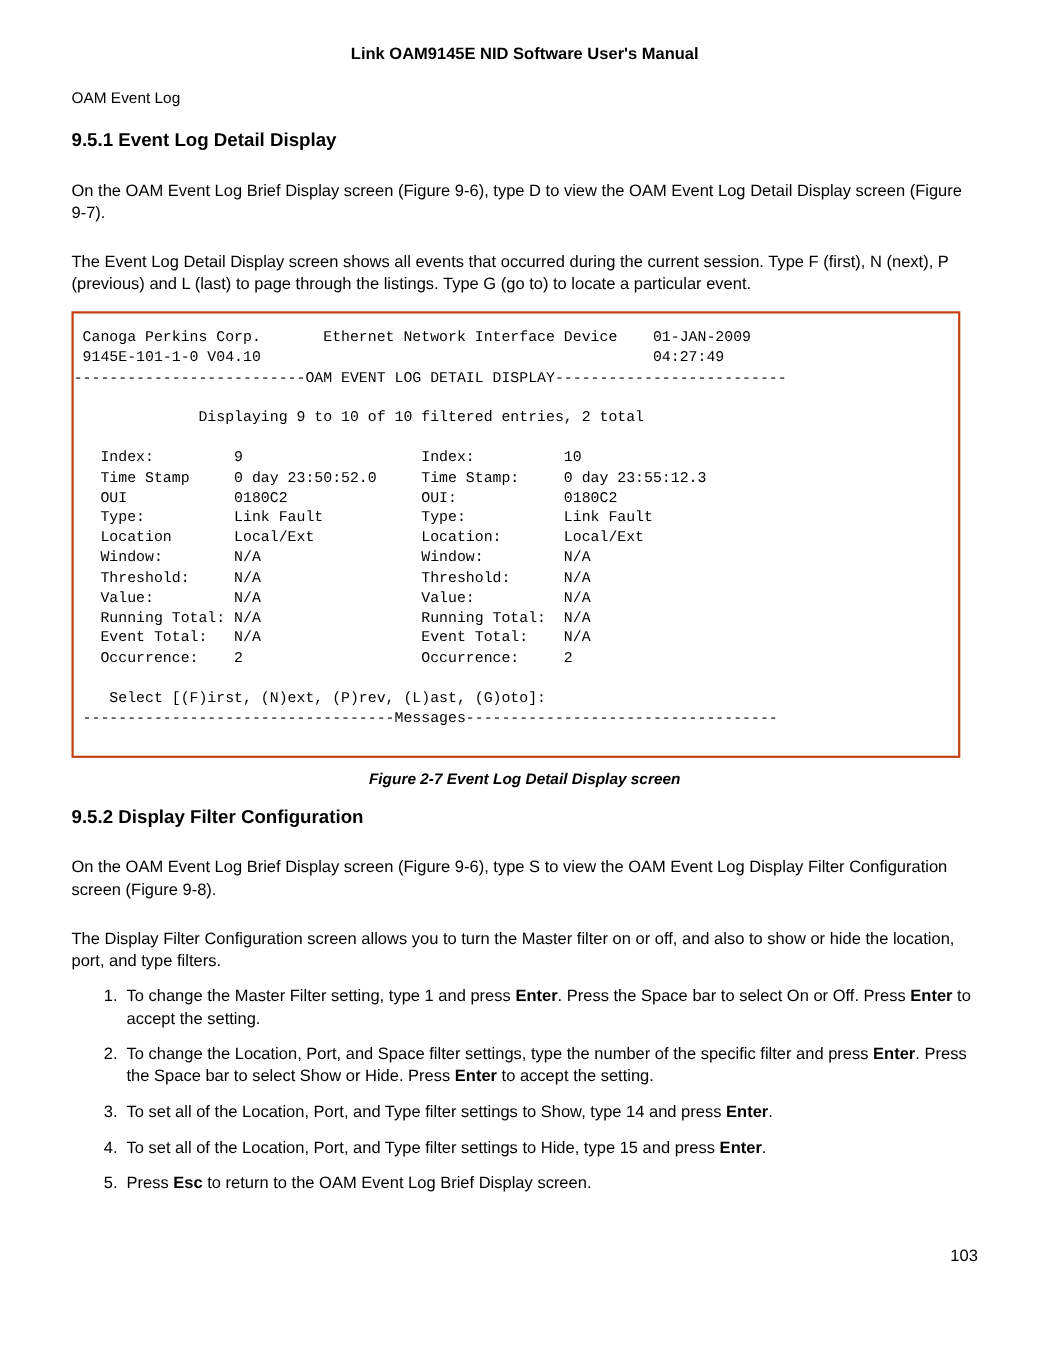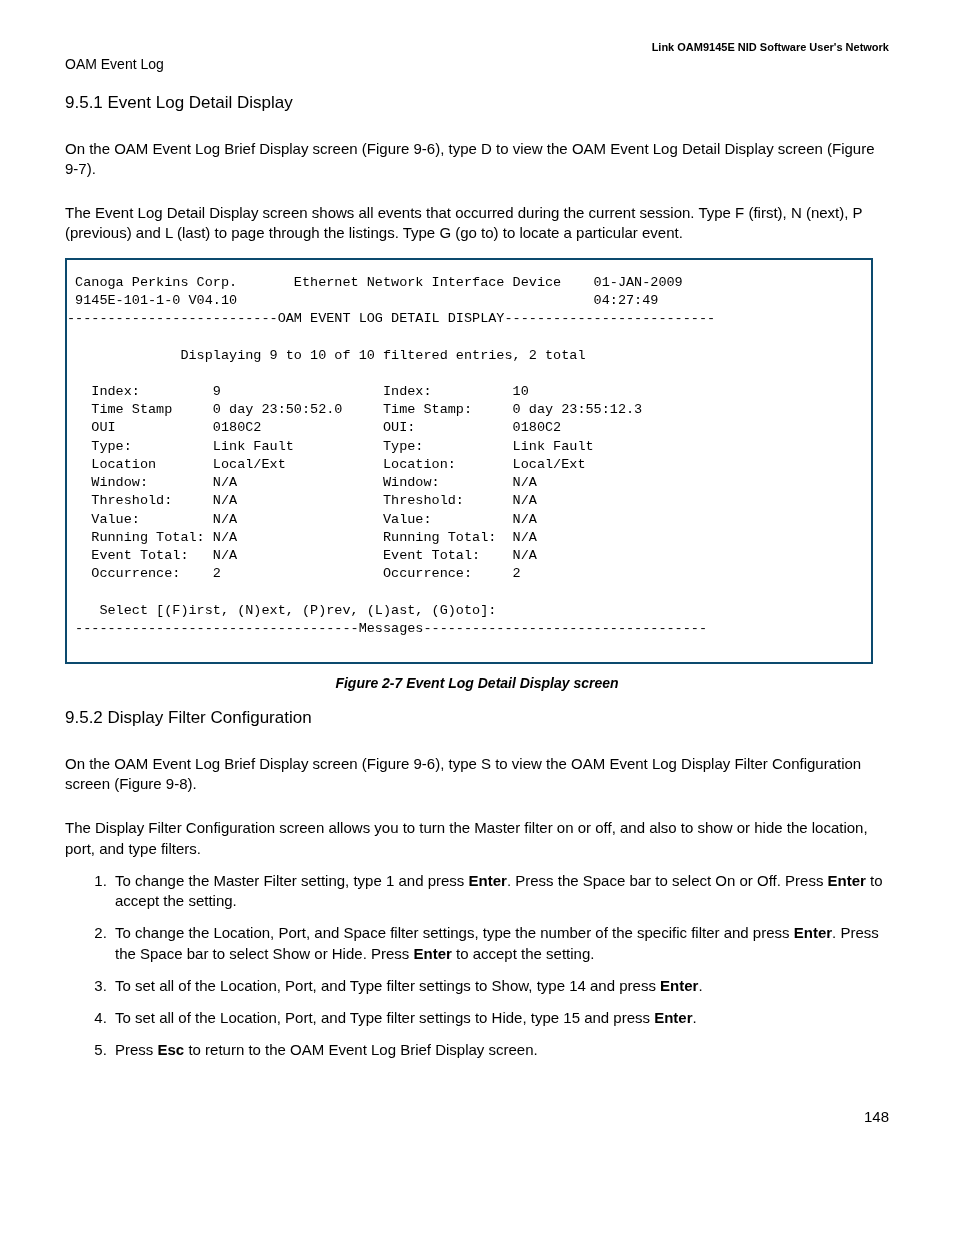--- a/index.html
+++ b/index.html
@@ -6,46 +6,46 @@
     background:#fff;
     font-family:Arial,Helvetica,sans-serif;
     font-size:15px;
     color:#000;
     margin:0;
     padding:40px 65px 30px 65px;
     width:954px;
     box-sizing:border-box;
     line-height:1.35;
   }
-  .hdr-row{display:flex;justify-content:flex-end;font-weight:bold;font-size:11px;}
-  .hdr-sub{font-weight:normal;font-size:14px;margin-top:0;margin-bottom:18px;}
-  h3{font-family:Arial,Helvetica,sans-serif;font-weight:normal;font-size:17px;margin:3px 0 6px 0;}
+  .hdr-row{display:flex;justify-content:center;font-weight:bold;font-size:15px;}
+  .hdr-sub{font-weight:normal;font-size:14px;margin-top:20px;margin-bottom:18px;}
+  h3{font-family:Arial,Helvetica,sans-serif;font-weight:bold;font-size:17px;margin:3px 0 6px 0;}
   p{margin:24px 0 12px 0;line-height:1.35;}
   .terminal{
-    border:2px solid #0c4a6e;
+    border:2px solid #c2410c;
     padding:14px 0 24px 0;
     margin:14px 16px 10px 0;
     font-family:"Courier New",monospace;
     font-size:13.5px;
     white-space:pre;
     line-height:1.35;
     overflow:hidden;
   }
   .fig-caption{text-align:center;font-style:italic;font-weight:bold;font-size:14px;margin:8px 0 14px 0;}
   ol{margin:6px 0 0 0;padding-left:46px;}
   ol li{margin-bottom:12px;line-height:1.35;padding-left:4px;}
   .b{font-weight:bold;margin-top:26px;}
   .pgnum{text-align:right;font-size:15px;margin-top:46px;}
 </style>
 </head>
 <body>
 
 <div class="hdr-row">
   <span>Link OAM</span>
-  <span>9145E NID Software User's Network</span>
+  <span>9145E NID Software User's Manual</span>
 </div>
 <div class="hdr-sub">OAM Event Log</div>
 
 <h3>9.5.1  Event Log Detail Display</h3>
 <p>On the OAM Event Log Brief Display screen (Figure 9-6), type D to view the OAM Event Log Detail Display screen (Figure 9-7).</p>
 <p>The Event Log Detail Display screen shows all events that occurred during the current session. Type F (first), N (next), P (previous) and L (last) to page through the listings. Type G (go to) to locate a particular event.</p>
 
 <div class="terminal" id="term"> Canoga Perkins Corp.       Ethernet Network Interface Device    01-JAN-2009
  9145E-101-1-0 V04.10                                            04:27:49
 --------------------------OAM EVENT LOG DETAIL DISPLAY--------------------------
@@ -74,13 +74,13 @@
 <p>The Display Filter Configuration screen allows you to turn the Master filter on or off, and also to show or hide the location, port, and type filters.</p>
 
 <ol>
   <li><span>To change the Master Filter setting, type 1 and press </span><span class="b">Enter</span><span>. Press the Space bar to select On or Off. Press </span><span class="b">Enter</span><span> to accept the setting.</span></li>
   <li><span>To change the Location, Port, and Space filter settings, type the number of the specific filter and press </span><span class="b">Enter</span><span>. Press the Space bar to select Show or Hide. Press </span><span class="b">Enter</span><span> to accept the setting.</span></li>
   <li><span>To set all of the Location, Port, and Type filter settings to Show, type 14 and press </span><span class="b">Enter</span><span>.</span></li>
   <li><span>To set all of the Location, Port, and Type filter settings to Hide, type 15 and press </span><span class="b">Enter</span><span>.</span></li>
   <li><span>Press </span><span class="b">Esc</span><span> to return to the OAM Event Log Brief Display screen.</span></li>
 </ol>
 
-<div class="pgnum">148</div>
+<div class="pgnum">103</div>
 
 </body></html>

